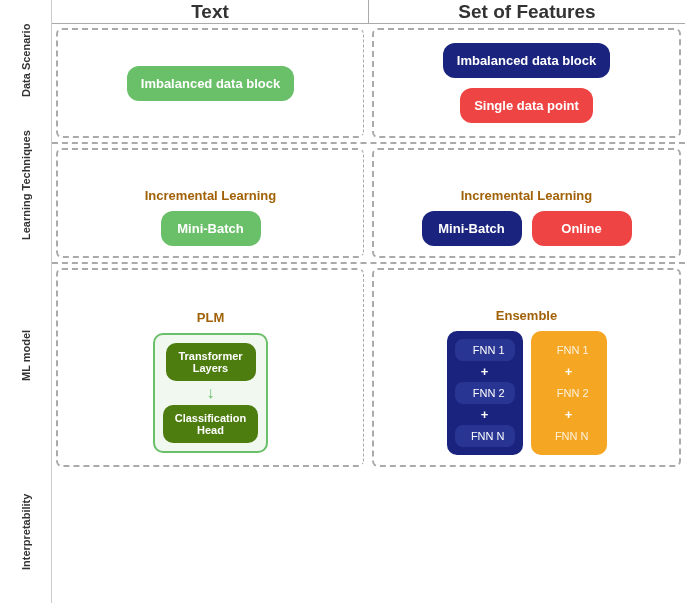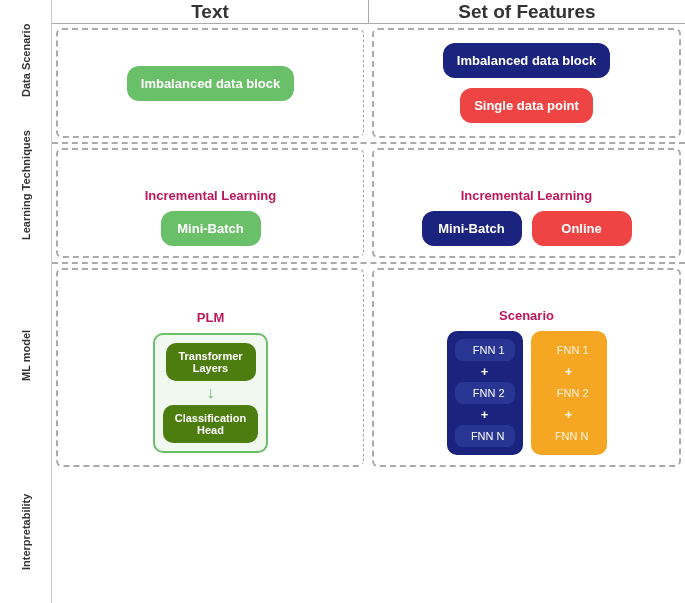--- a/index.html
+++ b/index.html
@@ -85,21 +85,21 @@
       align-items: center;
       justify-content: center;
       border: 2px dashed #aaa;
       margin: 4px;
       border-radius: 6px;
     }
 
     .cell-title {
       font-size: 13px;
       font-weight: bold;
-      color: #be185d;
+      color: #a16207;
       margin-bottom: 8px;
       text-align: right;
       margin-top: 28px;
     }
 
     
     .block-green {
       background: #6abf69;
       border-radius: 12px;
       color: #fff;
@@ -276,21 +276,21 @@
     <div class="grid-row row-ml">
       <div class="cell col-divider">
         <div class="cell-title">PLM</div>
         <div class="plm-inner">
           <div class="plm-block">Transformer<br>Layers</div>
           <div class="arrow-down-green">↓</div>
           <div class="plm-block">Classification<br>Head</div>
         </div>
       </div>
       <div class="cell">
-        <div class="cell-title">Scenario</div>
+        <div class="cell-title">Ensemble</div>
         <div class="ensemble-inner">
           <div class="ensemble-column blue">
             <div class="ensemble-item blue-item">FNN 1</div>
             <div class="plus-sign">+</div>
             <div class="ensemble-item blue-item">FNN 2</div>
             <div class="plus-sign">+</div>
             <div class="ensemble-item blue-item">FNN N</div>
           </div>
           <div class="ensemble-column orange">
             <div class="ensemble-item orange-item">FNN 1</div>

